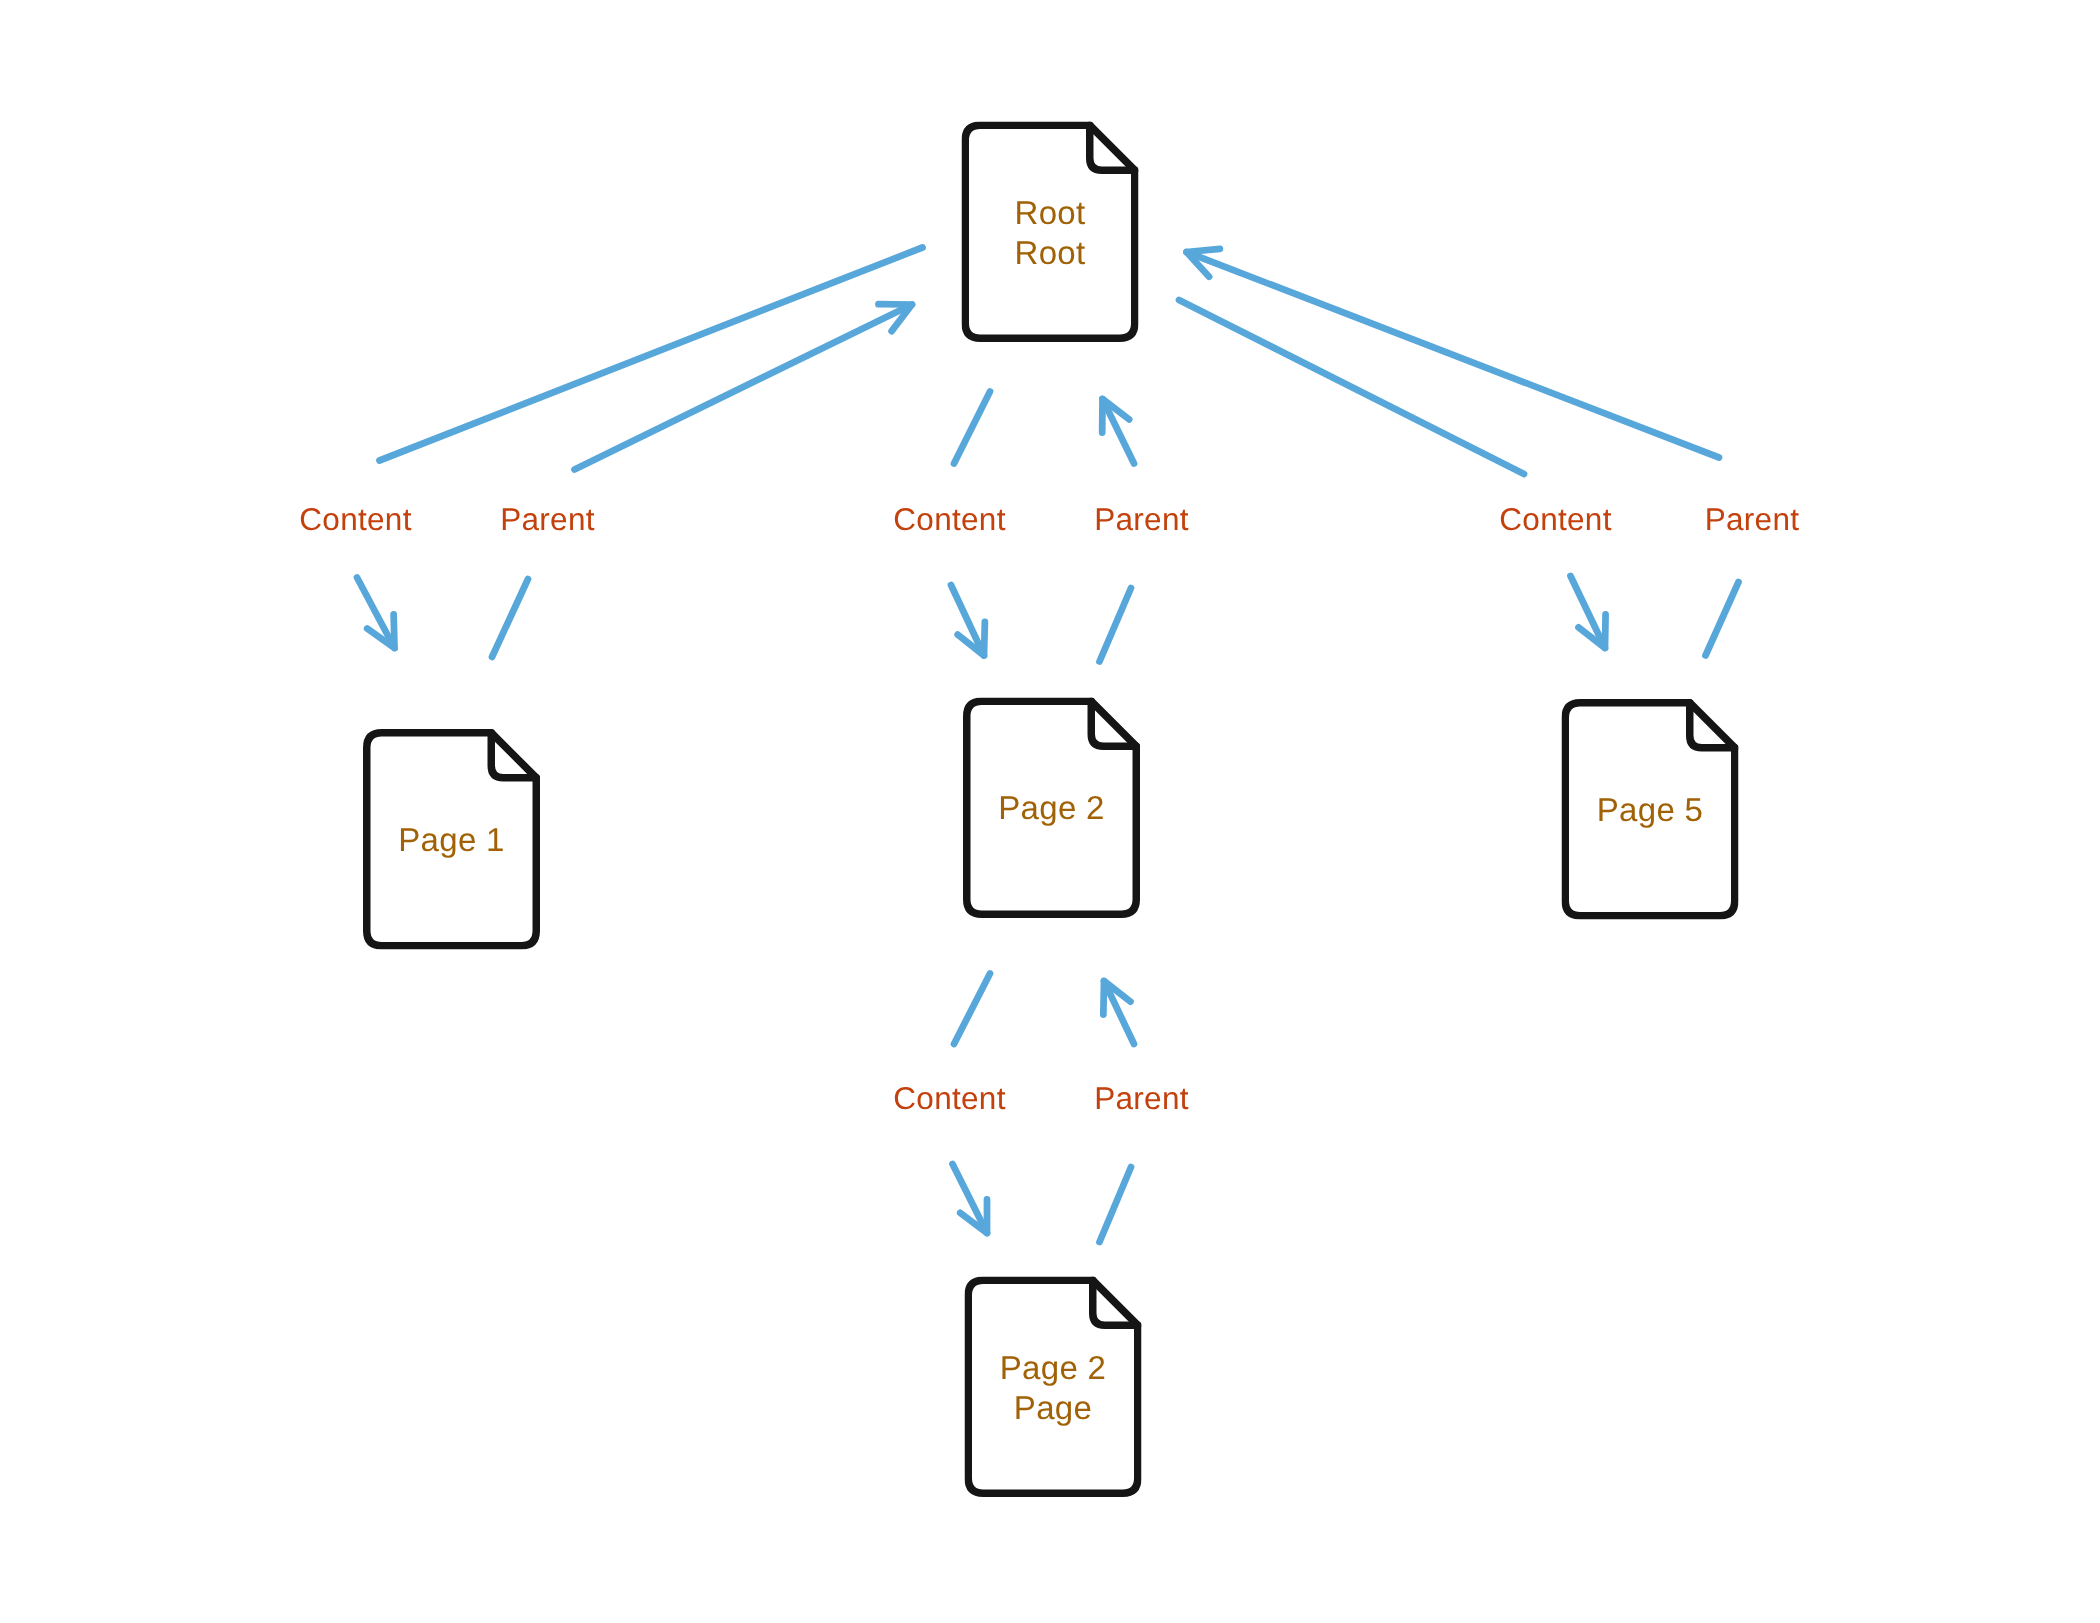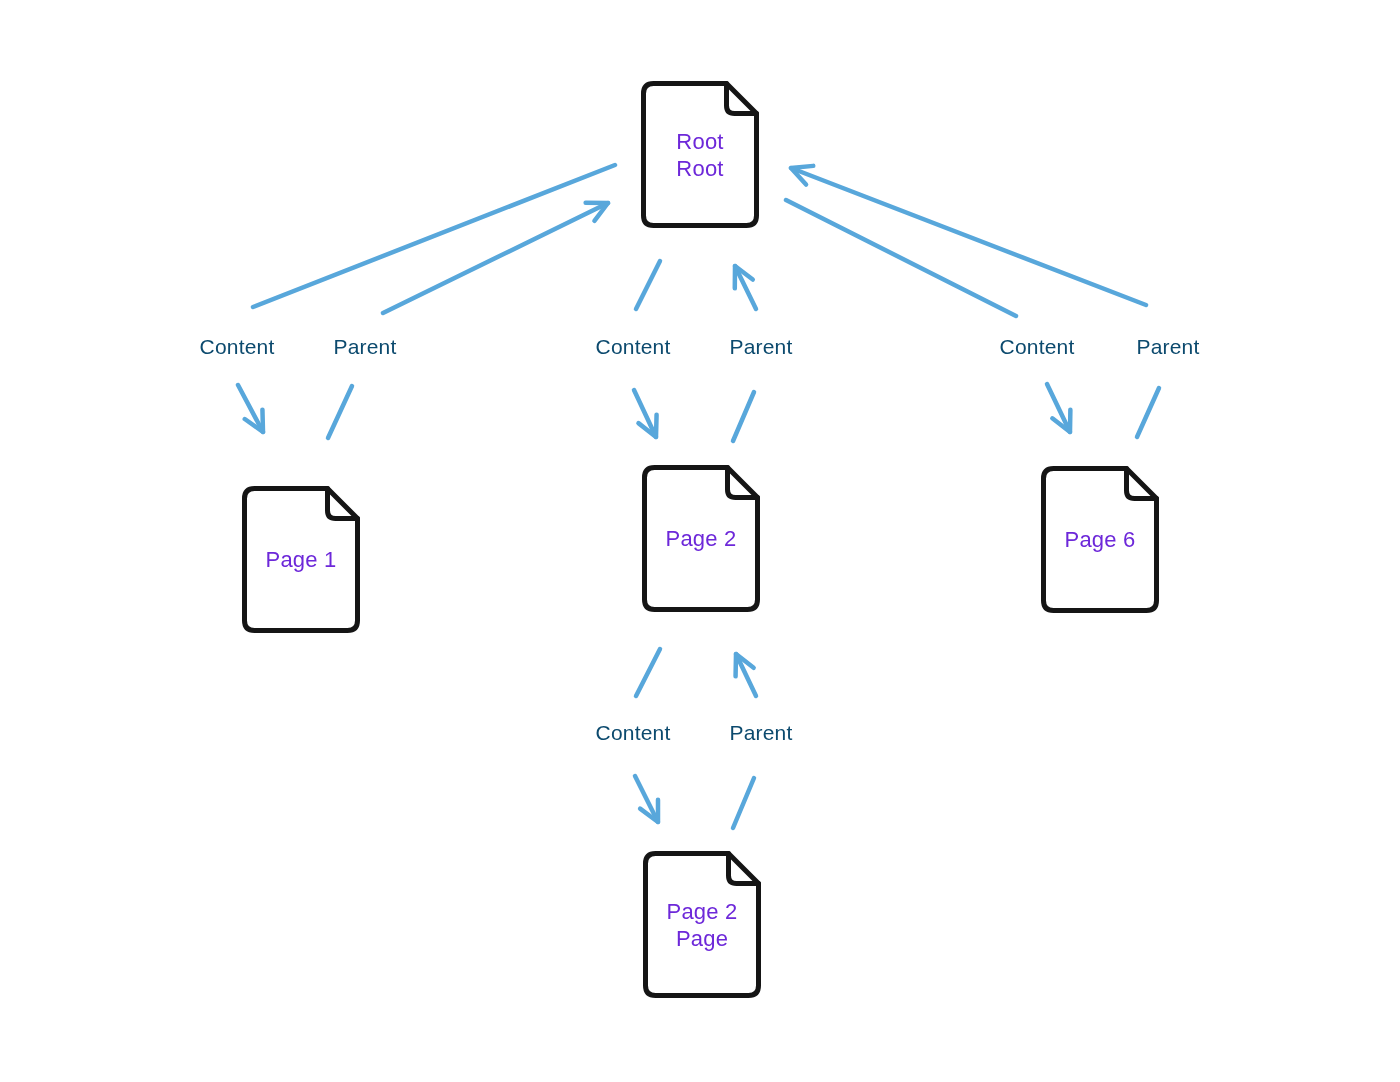--- a/index.html
+++ b/index.html
@@ -41,32 +41,32 @@
     position: absolute;
     left: 0; top: 0;
     width: 100%;
     height: 100%;
     display: flex;
     flex-direction: column;
     align-items: center;
     justify-content: center;
     font-size: 22px;
     line-height: 27px;
-    color: #6d28d9;
+    color: #a16207;
     letter-spacing: 0.2px;
     text-align: center;
   }
   .edge-label {
     position: absolute;
     width: 140px;
     height: 30px;
     line-height: 30px;
     text-align: center;
     font-size: 21px;
-    color: #0c4a6e;
+    color: #c2410c;
     letter-spacing: 0.2px;
   }
 </style>
 </head>
 <body>
 
 <div class="canvas">
 
   <svg class="edges-layer" width="1400" height="1082" viewBox="0 0 1400 1082" xmlns="http://www.w3.org/2000/svg">
     <defs>
@@ -135,21 +135,21 @@
       <span>Page 2</span>
     </div>
   </div>
 
   <div class="node" style="left:1041px; top:466px;">
     <svg class="doc" width="118" height="147" viewBox="0 0 118 147" xmlns="http://www.w3.org/2000/svg">
       <path d="M115.5 32.5 L85.5 2.5 H12.5 Q2.5 2.5 2.5 12.5 V134.5 Q2.5 144.5 12.5 144.5 H105.5 Q115.5 144.5 115.5 134.5 Z" fill="none" stroke="#151515" stroke-width="5" stroke-linejoin="round"></path>
       <path d="M85.5 2.5 V24.5 Q85.5 32.5 93.5 32.5 H115.5" fill="none" stroke="#151515" stroke-width="5" stroke-linejoin="round" stroke-linecap="round"></path>
     </svg>
     <div class="node-text">
-      <span>Page 6</span>
+      <span>Page 5</span>
     </div>
   </div>
 
   <div class="node" style="left:643px; top:851px;">
     <svg class="doc" width="118" height="147" viewBox="0 0 118 147" xmlns="http://www.w3.org/2000/svg">
       <path d="M115.5 32.5 L85.5 2.5 H12.5 Q2.5 2.5 2.5 12.5 V134.5 Q2.5 144.5 12.5 144.5 H105.5 Q115.5 144.5 115.5 134.5 Z" fill="none" stroke="#151515" stroke-width="5" stroke-linejoin="round"></path>
       <path d="M85.5 2.5 V24.5 Q85.5 32.5 93.5 32.5 H115.5" fill="none" stroke="#151515" stroke-width="5" stroke-linejoin="round" stroke-linecap="round"></path>
     </svg>
     <div class="node-text">
       <span>Page 2</span>

